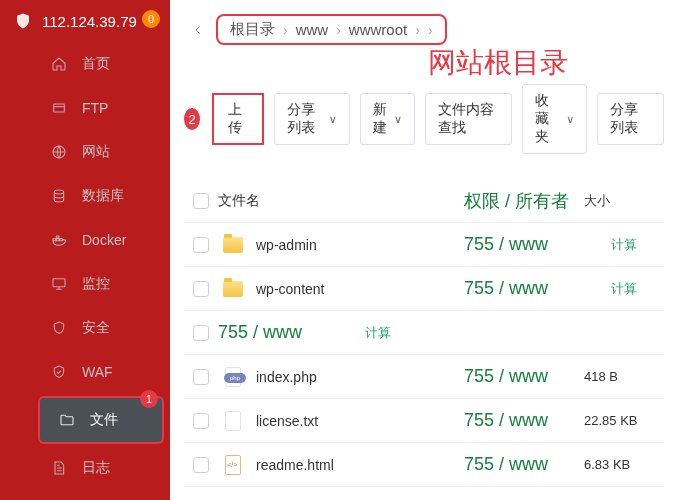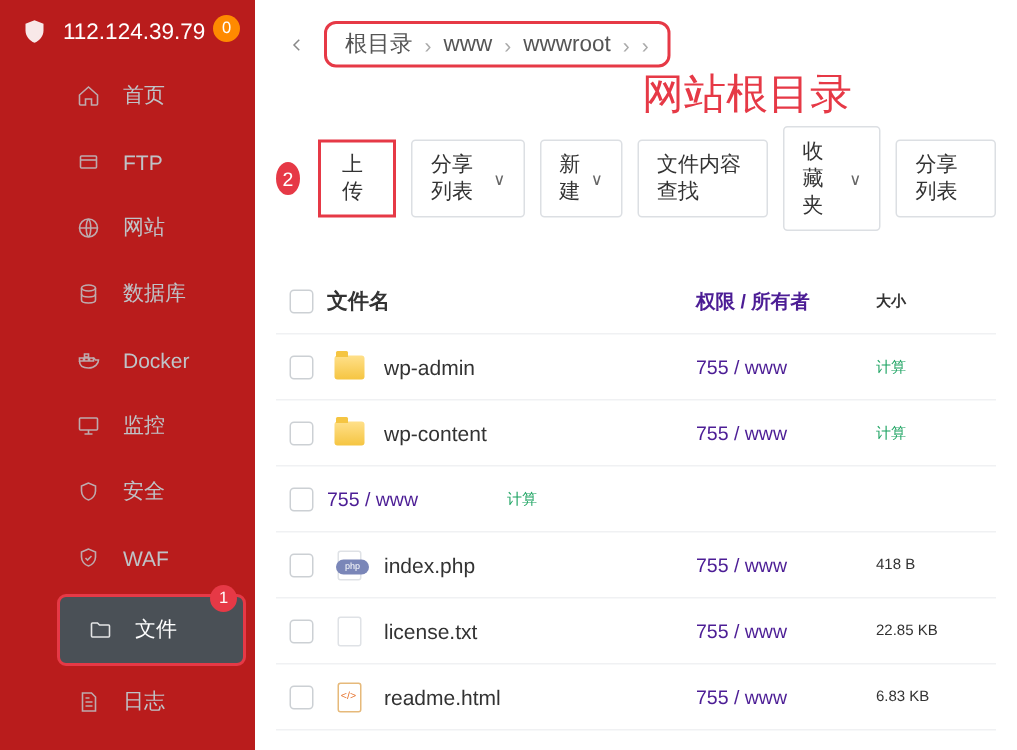--- a/index.html
+++ b/index.html
@@ -29,29 +29,29 @@
 
   .toolbar { display: flex; align-items: center; padding: 20px 14px 10px 14px; gap: 10px; }
   .callout2 { width: 22px; height: 22px; background: #e63946; color: #fff; border-radius: 50%; font-size: 13px; display: flex; align-items: center; justify-content: center; margin-right: 2px; }
   .btn { border: 1px solid #dcdfe3; background: #fff; padding: 7px 12px; border-radius: 3px; font-size: 14px; color: #333; cursor: pointer; display: inline-flex; align-items: center; }
   .btn.highlight { border: 2px solid #e63946; border-radius: 0; padding: 6px 14px; }
   .btn .chev { margin-left: 4px; font-size: 11px; color: #666; }
 
   
   .table { flex: 1; overflow: hidden; padding: 0 14px; }
   .thead, .trow { display: flex; align-items: center; border-bottom: 1px solid #f0f1f3; }
-  .thead { color: #555; font-size: 14px; height: 44px; font-weight: bold; }
+  .thead { color: #555; font-size: 14px; height: 44px; }
   .trow { height: 44px; }
   .c-chk { width: 34px; display: flex; align-items: center; justify-content: center; }
   .c-chk .box { width: 16px; height: 16px; border: 1px solid #ccd0d4; border-radius: 3px; }
   .c-name { flex: 1; display: flex; align-items: center; color: #333; }
   .c-name .ficon { width: 22px; height: 22px; margin: 0 12px 0 4px; display: flex; align-items: center; justify-content: center; }
-  .c-perm { width: 120px; color: #4c1d95; font-size: 13px; }
-  .c-size { width: 80px; color: #333; font-size: 10px; }
-  .c-size.calc { color: #1fa463; }
+  .c-perm { width: 120px; color: #15803d; font-size: 18px; }
+  .c-size { width: 80px; color: #333; font-size: 13px; }
+  .c-size.calc { color: #1fa463; text-align: center; }
 
   
   .folder { width: 20px; height: 16px; background: linear-gradient(180deg,#ffe08a,#f5c542); border-radius: 2px; position: relative; }
   .folder::before { content: ''; position: absolute; top: -3px; left: 1px; width: 8px; height: 4px; background: #f5c542; border-radius: 1px 1px 0 0; }
   .file { width: 16px; height: 20px; background: #fff; border: 1px solid #dfe2e6; border-radius: 2px; position: relative; }
   .file-html { background: #fff; border-color: #e6b97a; }
   .file-html::after { content: '</>\2009'; position: absolute; inset: 0; font-size: 7px; color: #e6712a; display: flex; align-items: center; justify-content: center; }
   .file-php { position: relative; }
   .file-php .pill { position: absolute; bottom: 3px; left: -2px; width: 22px; height: 10px; background: #7a86b8; border-radius: 5px; color: #fff; font-size: 6px; display: flex; align-items: center; justify-content: center; }
 

